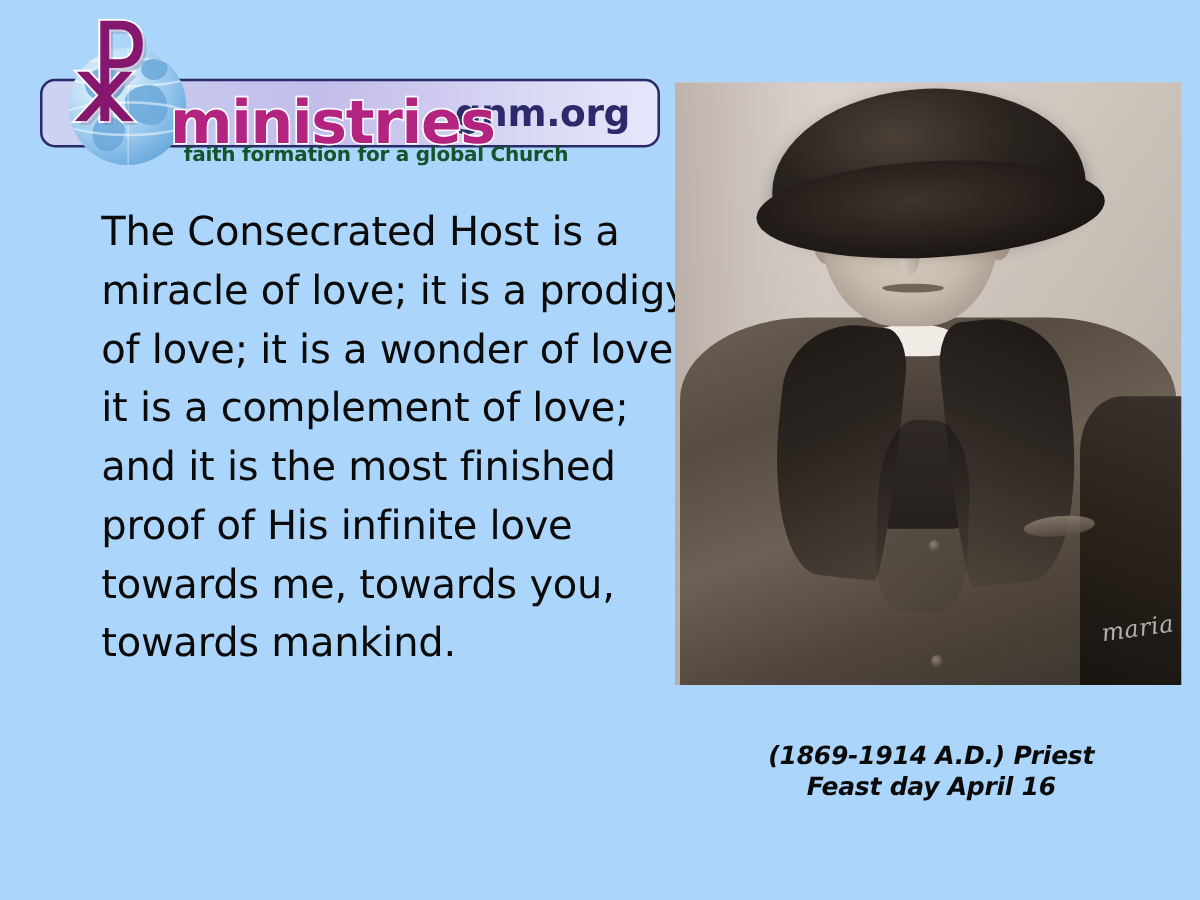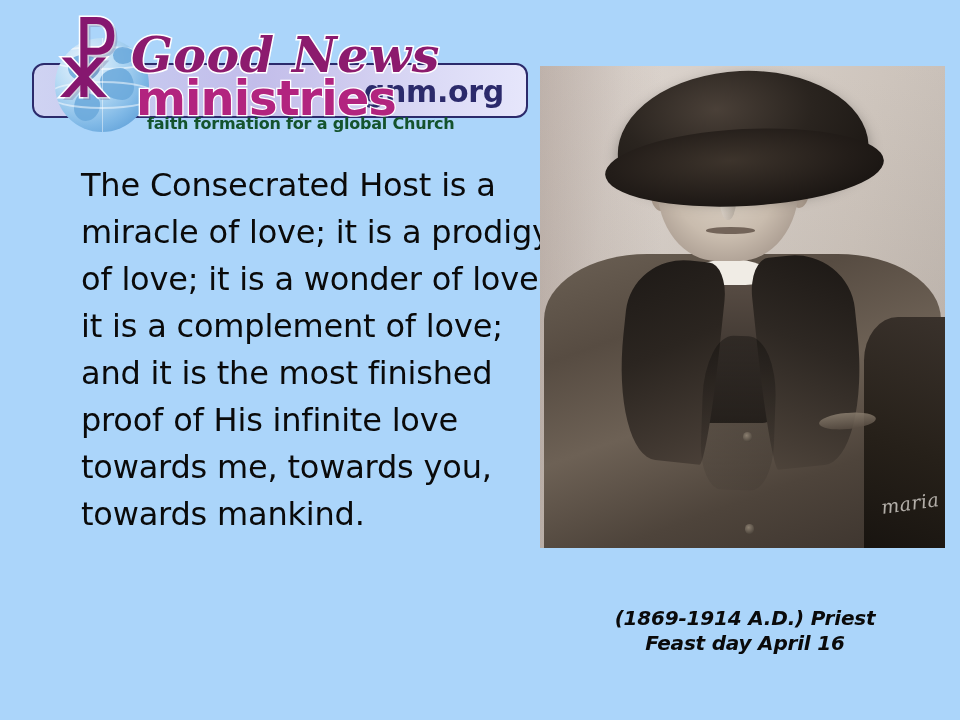--- a/index.html
+++ b/index.html
@@ -393,42 +393,41 @@
     line-height: 30px;
     letter-spacing: -0.2px;
   }
   .caption-sub {
     font-size: 20px;
     font-weight: bold;
     font-style: italic;
     line-height: 25px;
     letter-spacing: -0.2px;
   }
-  #caption-dates { margin-top: 14px; }
+  #caption-dates { margin-top: 0; }
 </style>
 </head>
 <body>
 
 <div id="slide">
 
   <div id="logo-banner">
     <div id="gnm-org">gnm.org</div>
   </div>
 
   <div id="globe">
     <div class="landmass lm1"></div>
     <div class="landmass lm2"></div>
     <div class="landmass lm3"></div>
     <div class="landmass lm4"></div>
     <div class="meridian"></div>
   </div>
 
   <div id="chi-rho">☧</div>
 
-  <div id="logo-goodnews">Good News</div>
   <div id="logo-ministries">ministries</div>
   <div id="logo-tagline">faith formation for a global Church</div>
 
   <div id="quote">The Consecrated Host is a miracle of love; it is a prodigy of love; it is a wonder of love; it is a complement of love; and it is the most finished proof of His infinite love towards me, towards you, towards mankind.</div>
 
   <div id="portrait-frame">
     <div id="portrait-photo">
       <div id="wall-shade"></div>
       <div id="coat"></div>
       <div id="sleeve-right"></div>

